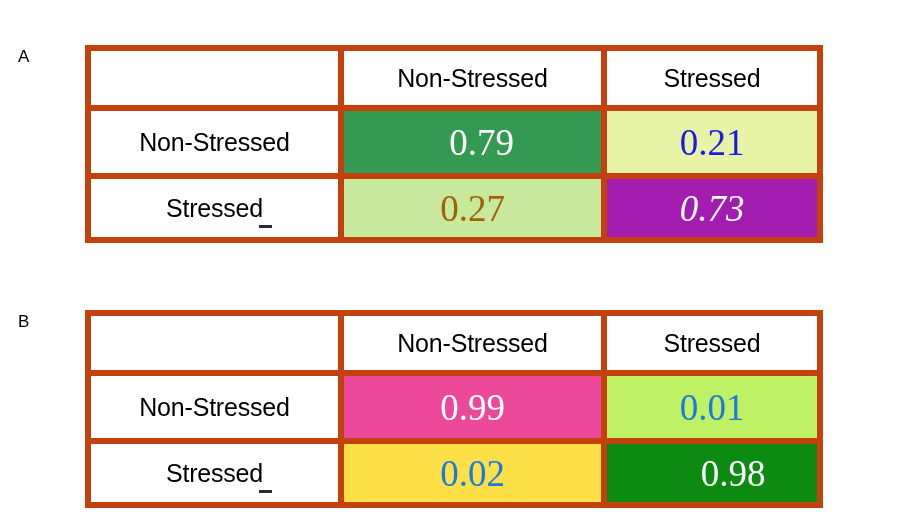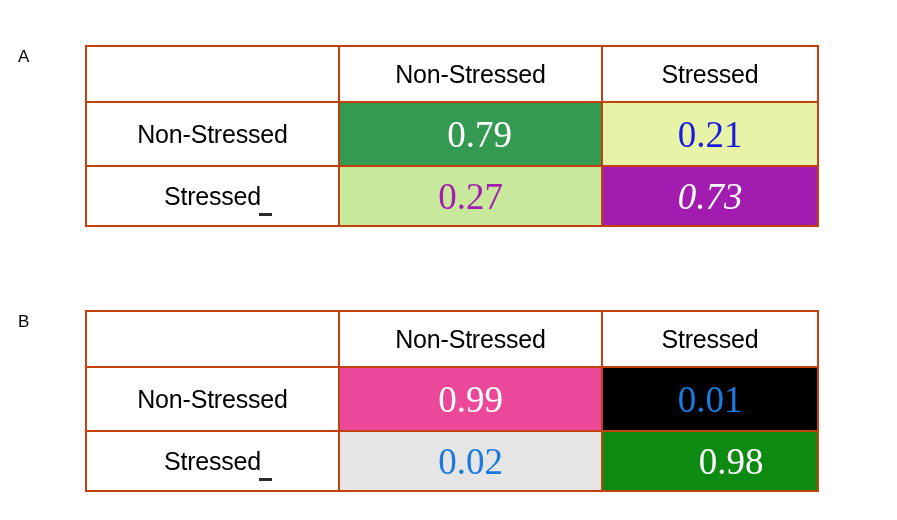--- a/index.html
+++ b/index.html
@@ -28,21 +28,21 @@
   }
 
   .matrix {
     position: absolute;
     border-collapse: collapse;
     table-layout: fixed;
     background: #ffffff;
   }
 
   .matrix td {
-    border: 2px solid #c2410c;
+    border: 6px solid #c2410c;
     padding: 0;
     margin: 0;
     text-align: center;
     vertical-align: middle;
     background-clip: padding-box;
   }
 
   
   .col-corner  { width: 253px; }
   .col-header1 { width: 263px; }
@@ -113,21 +113,21 @@
         <td class="cell-rowhead">Non-Stressed</td>
         <td class="cell-value" style="background:#349951; color:#ffffff;padding-left:18px;">0.79</td>
         <td class="cell-value" style="background:#e7f4a8; color:#1a1ae0;">0.21</td>
       </tr>
 
       <tr class="row-last">
         <td class="cell-rowhead">
           <span>Stressed</span>
           <span class="underscore-artifact"></span>
         </td>
-        <td class="cell-value" style="background:#c8e89b; color:#a21caf;">0.27</td>
+        <td class="cell-value" style="background:#c8e89b; color:#a16207;">0.27</td>
         <td class="cell-value" style="background:#a21caf; color:#ffffff;font-style:italic;">0.73</td>
       </tr>
     </tbody>
   </table>
 </div>
 
 <div class="panel">
 
   <div class="panel-letter" style="left:18px; top:313px;">B</div>
 
@@ -140,26 +140,26 @@
     <tbody>
       <tr class="row-head">
         <td class="cell-corner"></td>
         <td class="cell-colhead">Non-Stressed</td>
         <td class="cell-colhead">Stressed</td>
       </tr>
 
       <tr class="row-body">
         <td class="cell-rowhead">Non-Stressed</td>
         <td class="cell-value" style="background:#ec4899; color:#ffffff;">0.99</td>
-        <td class="cell-value" style="background:#000000; color:#1a7ae0;">0.01</td>
+        <td class="cell-value" style="background:#bef264; color:#1a7ae0;">0.01</td>
       </tr>
 
       <tr class="row-last">
         <td class="cell-rowhead">
           <span>Stressed</span>
           <span class="underscore-artifact"></span>
         </td>
-        <td class="cell-value" style="background:#e5e5e5; color:#1a7ae0;">0.02</td>
+        <td class="cell-value" style="background:#fde047; color:#1a7ae0;">0.02</td>
         <td class="cell-value" style="background:#0d8a12; color:#ffffff;padding-left:42px;">0.98</td>
       </tr>
     </tbody>
   </table>
 </div>
 
 </body></html>

